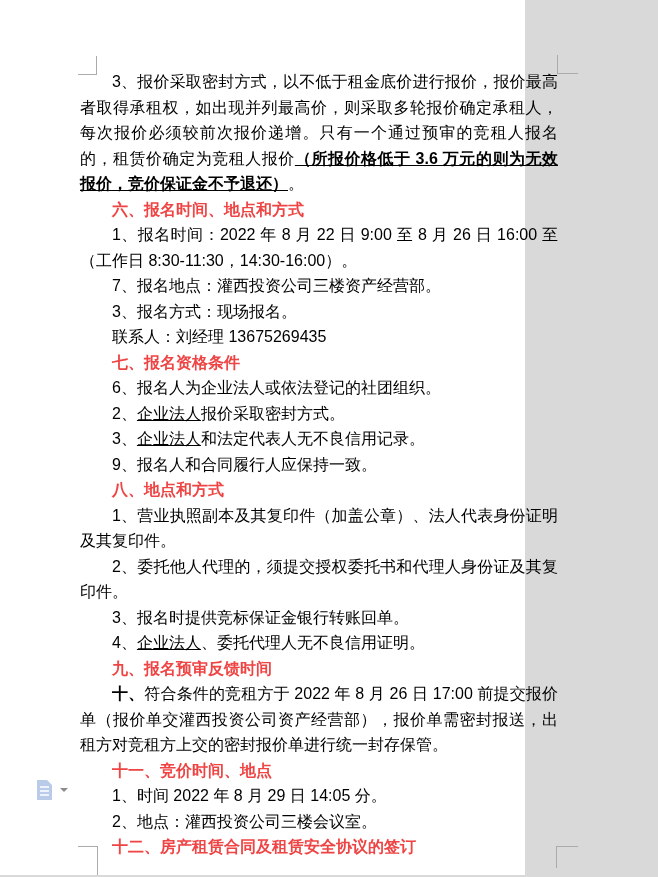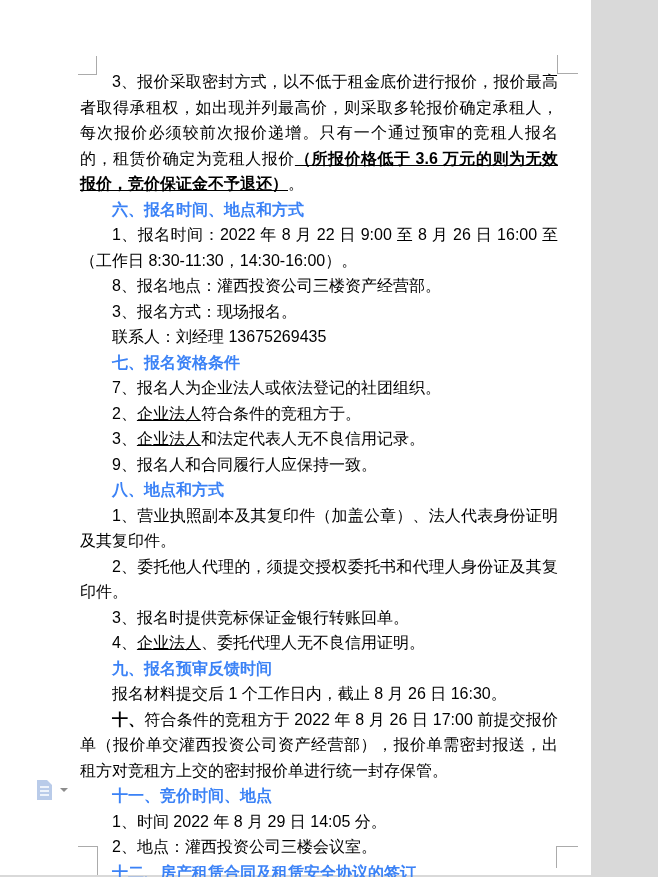--- a/index.html
+++ b/index.html
@@ -5,21 +5,21 @@
   html,body{margin:0;padding:0;}
   body{
     width:658px;height:877px;
     background:#d9d9d9;
     font-family:"Liberation Sans", sans-serif;
     position:relative;
     overflow:hidden;
   }
   .paper{
     position:absolute;left:0;top:0;
-    width:591px;height:875px;
+    width:525px;height:875px;
     background:#ffffff;
   }
   
   .crop{position:absolute;}
   .crop-tl{left:78px;top:56px;width:18px;height:18px;border-right:1px solid #ababab;border-bottom:1px solid #ababab;}
   .crop-tr{left:557px;top:55px;width:20px;height:18px;border-left:1px solid #ababab;border-bottom:1px solid #ababab;}
   .crop-bl{left:78px;top:846px;width:19px;height:28px;border-right:1px solid #ababab;border-top:1px solid #ababab;}
   .crop-br{left:556px;top:846px;width:21px;height:21px;border-left:1px solid #ababab;border-top:1px solid #ababab;}
 
   .doc-text{
@@ -32,21 +32,21 @@
     text-align:justify;
     text-justify:inter-character;
     word-break:break-all;
   }
   .para{
     margin:0;
     text-indent:32px;
   }
   .para.heading{
     font-weight:bold;
-    color:#3b82f6;
+    color:#ef4444;
   }
   .r-normal{}
   .r-bold{font-weight:bold;}
   .r-underline{text-decoration:underline;margin-top:36px;}
   .r-boldUnderline{font-weight:bold;text-decoration:underline;}
 
   
   .paste-btn{
     position:absolute;left:34px;top:779px;
     width:34px;height:24px;
@@ -83,35 +83,34 @@
 <div class="paper">
   <div class="crop crop-tl"></div>
   <div class="crop crop-tr"></div>
   <div class="crop crop-bl"></div>
   <div class="crop crop-br"></div>
 
   <div class="doc-text">
       <p class="para"><span class="r-normal">3、报价采取密封方式，以不低于租金底价进行报价，报价最高者取得承租权，如出现并列最高价，则采取多轮报价确定承租人，每次报价必须较前次报价递增。只有一个通过预审的竞租人报名的，租赁价确定为竞租人报价</span><span class="r-boldUnderline">（所报价格低于 3.6 万元的则为无效报价，竞价保证金不予退还）</span><span class="r-normal">。</span></p>
       <p class="para heading"><span class="r-normal">六、报名时间、地点和方式</span></p>
       <p class="para"><span class="r-normal">1、报名时间：2022 年 8 月 22 日 9:00 至 8 月 26 日 16:00 至（工作日 8:30-11:30，14:30-16:00）。</span></p>
-      <p class="para"><span class="r-normal">8、报名地点：灌西投资公司三楼资产经营部。</span></p>
+      <p class="para"><span class="r-normal">7、报名地点：灌西投资公司三楼资产经营部。</span></p>
       <p class="para"><span class="r-normal">3、报名方式：现场报名。</span></p>
       <p class="para"><span class="r-normal">联系人：刘经理  13675269435</span></p>
       <p class="para heading"><span class="r-normal">七、报名资格条件</span></p>
-      <p class="para"><span class="r-normal">7、报名人为企业法人或依法登记的社团组织。</span></p>
-      <p class="para"><span class="r-normal">2、</span><span class="r-underline">企业法人</span><span class="r-normal">符合条件的竞租方于。</span></p>
+      <p class="para"><span class="r-normal">6、报名人为企业法人或依法登记的社团组织。</span></p>
+      <p class="para"><span class="r-normal">2、</span><span class="r-underline">企业法人</span><span class="r-normal">报价采取密封方式。</span></p>
       <p class="para"><span class="r-normal">3、</span><span class="r-underline">企业法人</span><span class="r-normal">和法定代表人无不良信用记录。</span></p>
       <p class="para"><span class="r-normal">9、报名人和合同履行人应保持一致。</span></p>
       <p class="para heading"><span class="r-normal">八、地点和方式</span></p>
       <p class="para"><span class="r-normal">1、营业执照副本及其复印件（加盖公章）、法人代表身份证明及其复印件。</span></p>
       <p class="para"><span class="r-normal">2、委托他人代理的，须提交授权委托书和代理人身份证及其复印件。</span></p>
       <p class="para"><span class="r-normal">3、报名时提供竞标保证金银行转账回单。</span></p>
       <p class="para"><span class="r-normal">4、</span><span class="r-underline">企业法人</span><span class="r-normal">、委托代理人无不良信用证明。</span></p>
       <p class="para heading"><span class="r-normal">九、报名预审反馈时间</span></p>
-      <p class="para"><span class="r-normal">报名材料提交后 1 个工作日内，截止 8 月 26 日 16:30。</span></p>
       <p class="para"><span class="r-bold">十、</span><span class="r-normal">符合条件的竞租方于 2022 年 8 月 26 日 17:00 前提交报价单（报价单交灌西投资公司资产经营部），报价单需密封报送，出租方对竞租方上交的密封报价单进行统一封存保管。</span></p>
       <p class="para heading"><span class="r-normal">十一、竞价时间、地点</span></p>
       <p class="para"><span class="r-normal">1、时间 2022 年 8 月 29 日 14:05 分。</span></p>
       <p class="para"><span class="r-normal">2、地点：灌西投资公司三楼会议室。</span></p>
       <p class="para heading"><span class="r-normal">十二、房产租赁合同及租赁安全协议的签订</span></p>
     </div>
 
   <div class="paste-btn">
     <span class="paste-icon">
       <span class="fold"></span>

